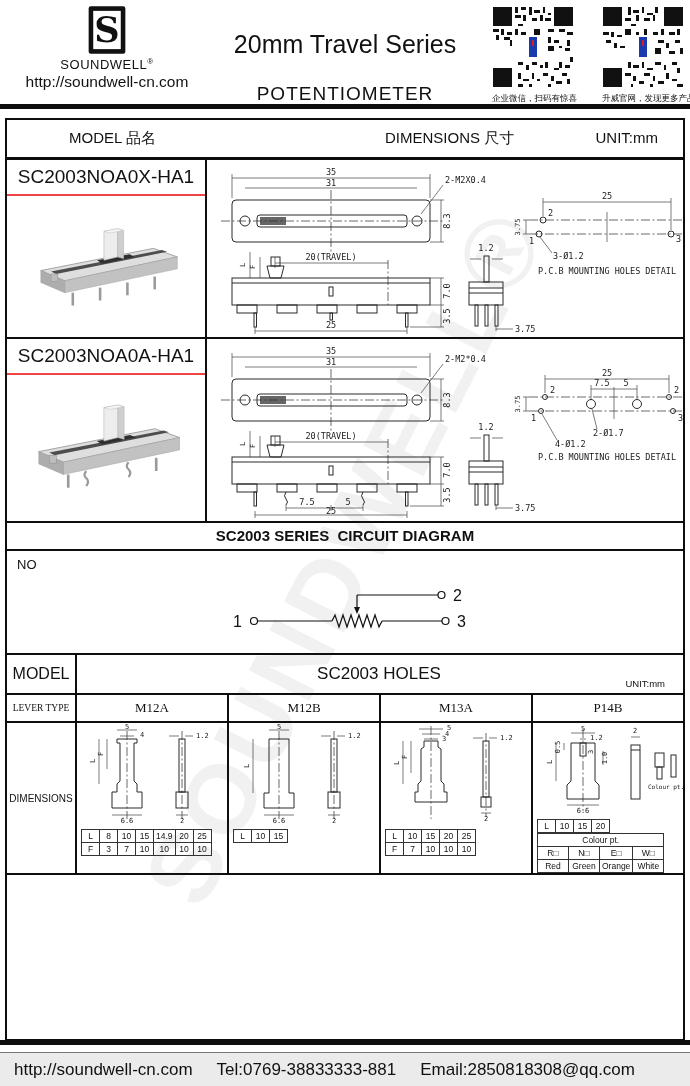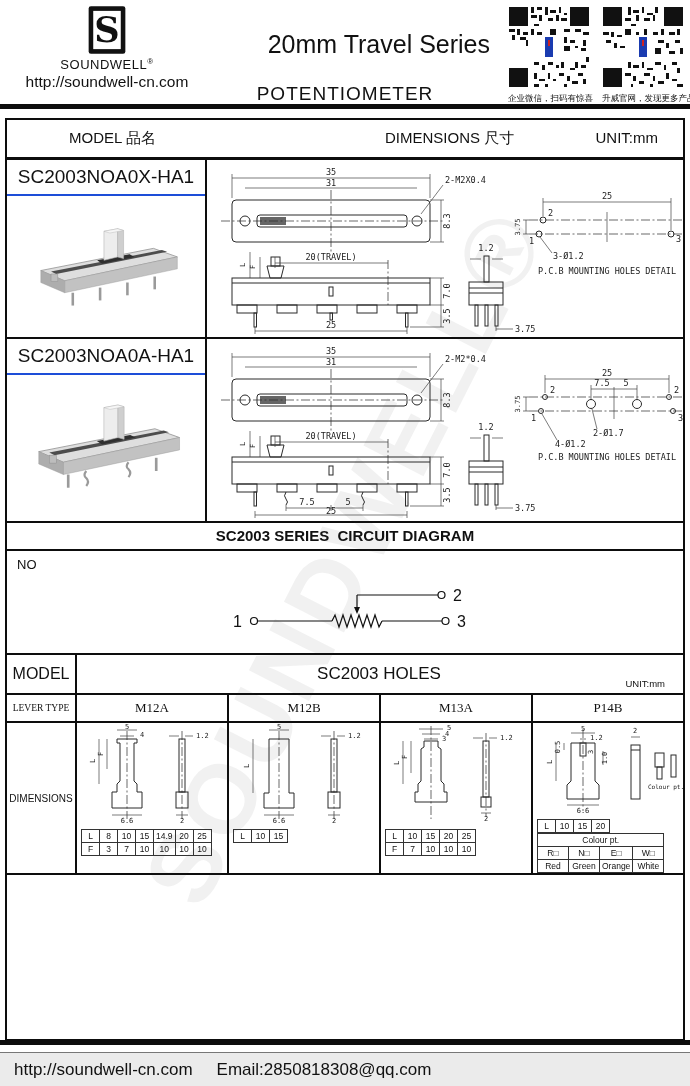--- a/index.html
+++ b/index.html
@@ -6,39 +6,39 @@
   .page{position:relative;width:690px;height:1086px;background:#fff;overflow:hidden;
         font-family:"Liberation Sans",sans-serif;color:#111;}
   
   .header{position:absolute;top:0;left:0;right:0;height:105px;}
   .logo-block{position:absolute;left:8px;top:4px;width:198px;text-align:center;}
   .logo-icon{display:block;margin:0 auto;}
   .company-line{font-size:13px;letter-spacing:.5px;margin-top:1px;}
   .company-line sup{font-size:8px;}
   .site-line{font-size:15.5px;margin-top:1px;}
   .title-block{position:absolute;left:200px;width:290px;top:30px;text-align:center;}
-  .title1{font-size:25px;text-align:right;}
+  .title1{font-size:25px;}
   .title2{font-size:19px;letter-spacing:1px;margin-top:24px;}
-  .qr-block{position:absolute;right:6px;top:7px;display:flex;gap:12px;}
+  .qr-block{position:absolute;right:6px;top:7px;display:flex;gap:28px;}
   .qr{width:82px;text-align:center;}
   .qr-caption{font-size:8.5px;margin-top:2px;white-space:nowrap;}
   .hr-bar{position:absolute;top:104px;left:0;right:0;height:5px;background:#0d0d0d;}
   
   .thead-box{position:absolute;top:118px;left:5px;right:5px;height:37px;border:2px solid #0d0d0d;}
   .thead-box span{position:absolute;top:9px;font-size:15px;}
   .th-model{left:62px;}
   .th-dims{left:378px;}
   .th-unit{right:25px;}
   
   .main-box{position:absolute;top:158px;left:5px;right:5px;height:879px;border:2px solid #0d0d0d;}
   .model-row{position:relative;border-bottom:2px solid #0d0d0d;}
   .row1{height:177px;}
   .row2{height:182px;}
   .model-left{position:absolute;left:0;top:0;bottom:0;width:198px;border-right:2px solid #0d0d0d;}
-  .model-name{height:34px;line-height:34px;text-align:center;font-size:19px;border-bottom:2px solid #1d4ed8;}
+  .model-name{height:34px;line-height:34px;text-align:center;font-size:19px;border-bottom:2px solid #ef4444;}
   .photo-wrap{position:absolute;left:4px;right:4px;top:40px;bottom:2px;display:flex;align-items:center;justify-content:center;}
   .drawing-wrap{position:absolute;left:200px;right:0;top:0;bottom:0;}
   
   .circuit-title{height:26px;line-height:26px;text-align:center;font-weight:bold;font-size:15px;
                  border-bottom:2px solid #0d0d0d;white-space:pre;}
   .circuit-row{position:relative;height:102px;border-bottom:2px solid #0d0d0d;}
   .circuit-no{position:absolute;left:10px;top:6px;font-size:13px;}
   .circuit-svg{position:absolute;left:185px;top:14px;}
   
   .series-head{position:relative;height:38px;border-bottom:2px solid #0d0d0d;}
@@ -702,16 +702,17 @@
     </div>
 
     <div class="empty-row"></div>
   </div>
 
   <div class="watermark">SOUNDWELL®</div>
 
   <div class="footer-bar"></div>
   <div class="footer-strip">
     <span>http://soundwell-cn.com</span>
+    <span>Tel:0769-38833333-881</span>
     <span>Email:2850818308@qq.com</span>
   </div>
 
 </div>
 
 </body></html>

